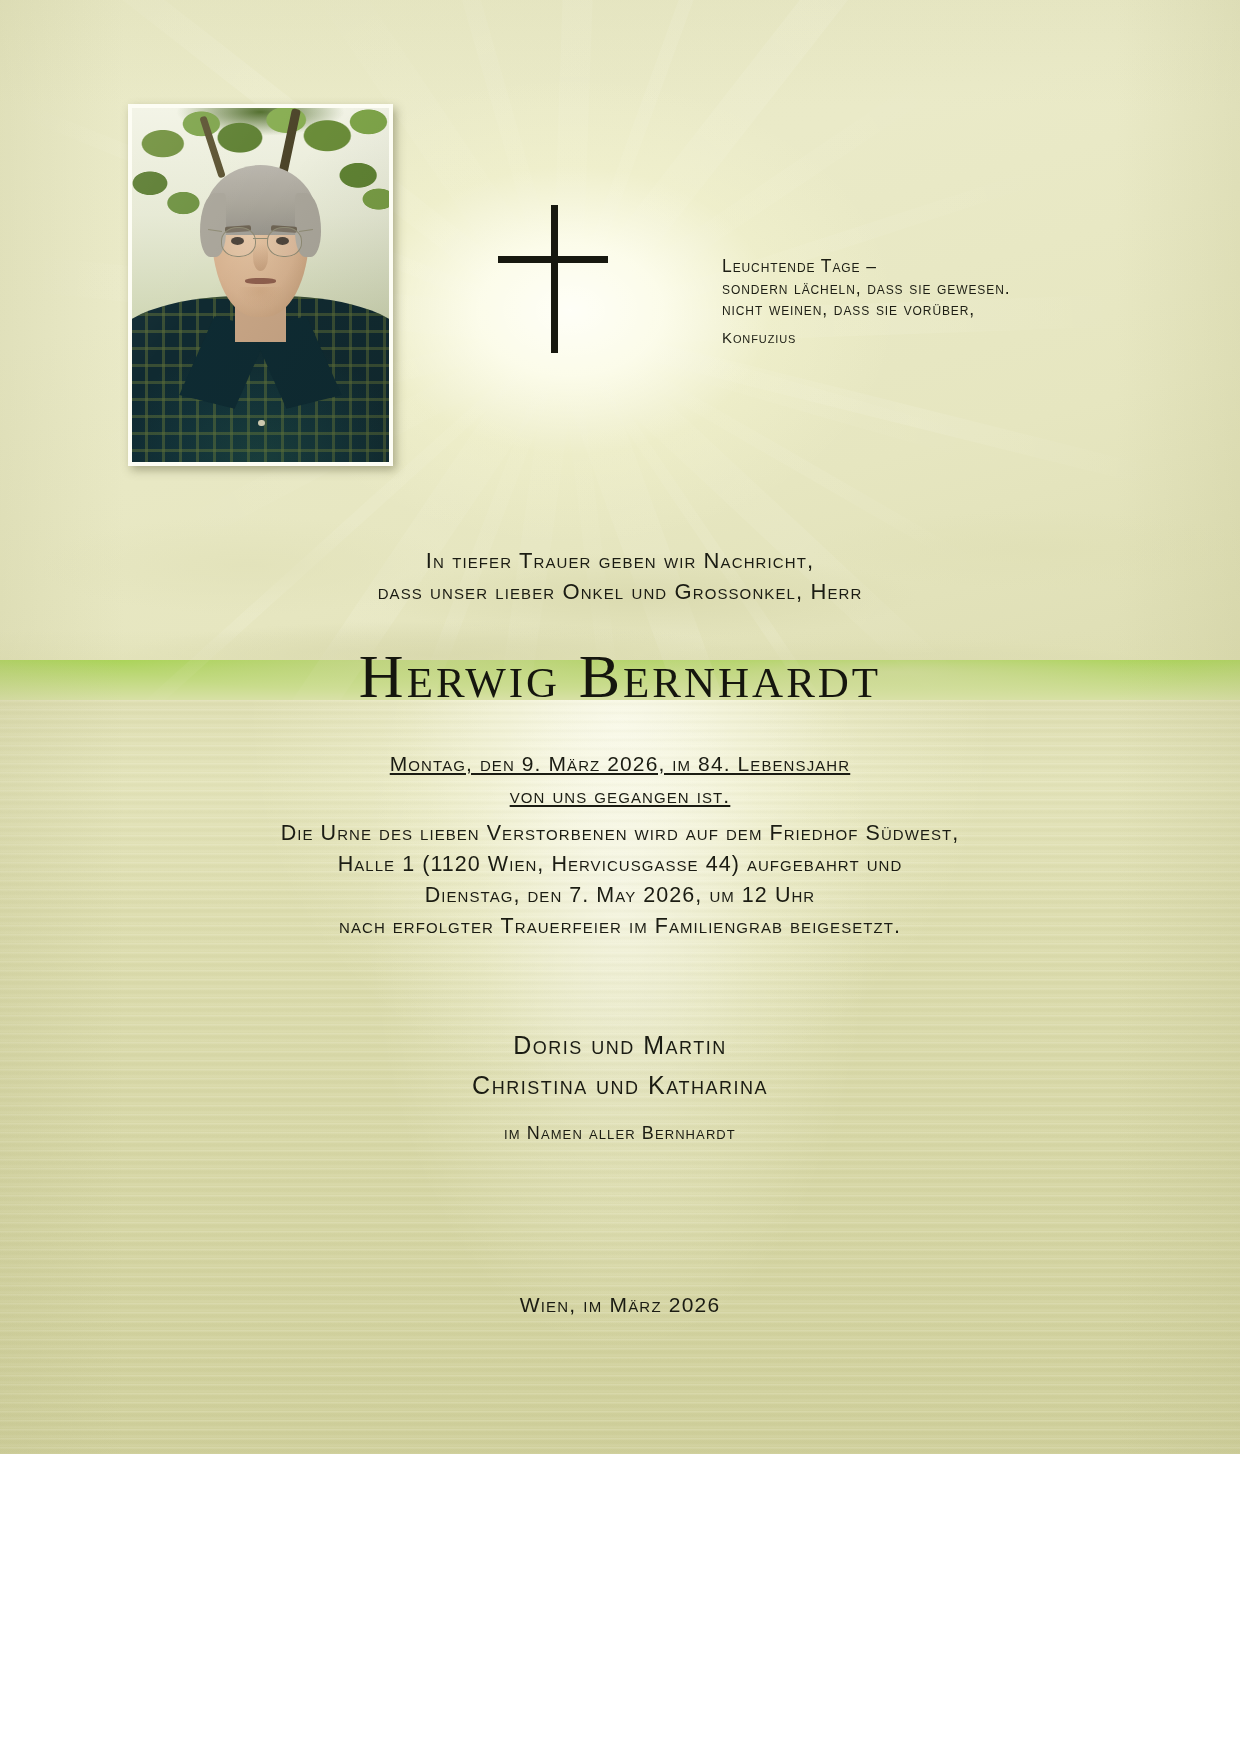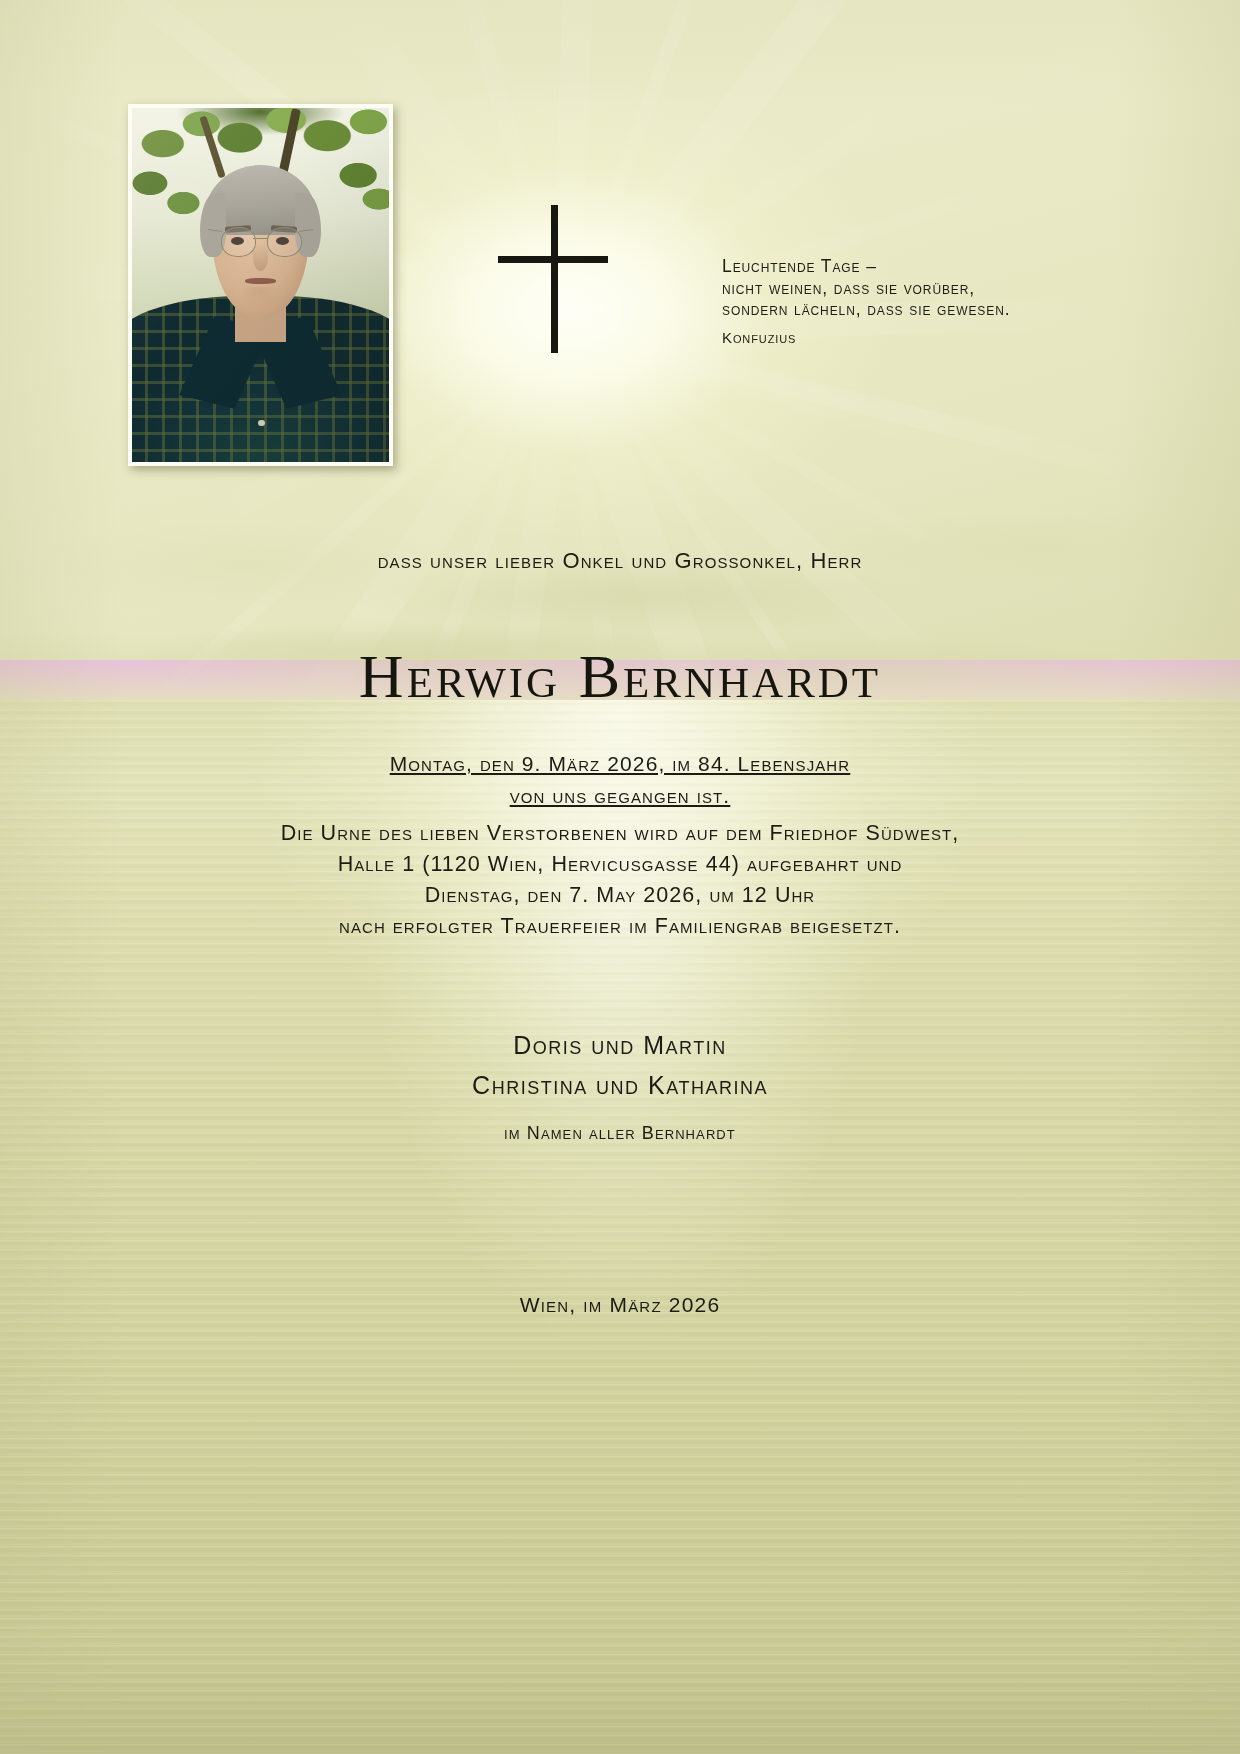--- a/index.html
+++ b/index.html
@@ -7,23 +7,23 @@
     padding: 0;
     background: #ffffff;
   }
   body {
     font-family: "Liberation Sans", sans-serif;
   }
 
   .card {
     position: relative;
     width: 1240px;
-    height: 1754px;
+    height: 1454px;
     overflow: hidden;
-    background: #f0abfc;
+    background: #84cc16;
   }
 
   
   .bg-sky {
     position: absolute;
     left: 0; top: 0;
     width: 1240px;
     height: 660px;
     background:
       radial-gradient(ellipse 420px 300px at 46% 47%,
@@ -434,26 +434,27 @@
       <div class="ph-nose"></div>
       <div class="ph-mouth"></div>
       <div class="ph-chin"></div>
       <div class="ph-btn"></div>
       <div class="ph-shade"></div>
     </div>
   </div>
 
   <div class="quote">
     <div class="quote-line">Leuchtende Tage –</div>
+    <div class="quote-line">sondern lächeln, dass sie gewesen.</div>
     <div class="quote-line">nicht weinen, dass sie vorüber,</div>
-    <div class="quote-line">sondern lächeln, dass sie gewesen.</div>
     <div class="quote-author">Konfuzius</div>
   </div>
 
   <div class="center-block intro">
+    <div class="ln">In tiefer Trauer geben wir Nachricht,</div>
     <div class="ln">dass unser lieber Onkel und Grossonkel, Herr</div>
   </div>
 
   <div class="center-block deceased">
     <div class="name">Herwig Bernhardt</div>
   </div>
 
   <div class="center-block died">
     <div class="ln">Montag, den 9. März 2026, im 84. Lebensjahr</div>
     <div class="ln">von uns gegangen ist.</div>

